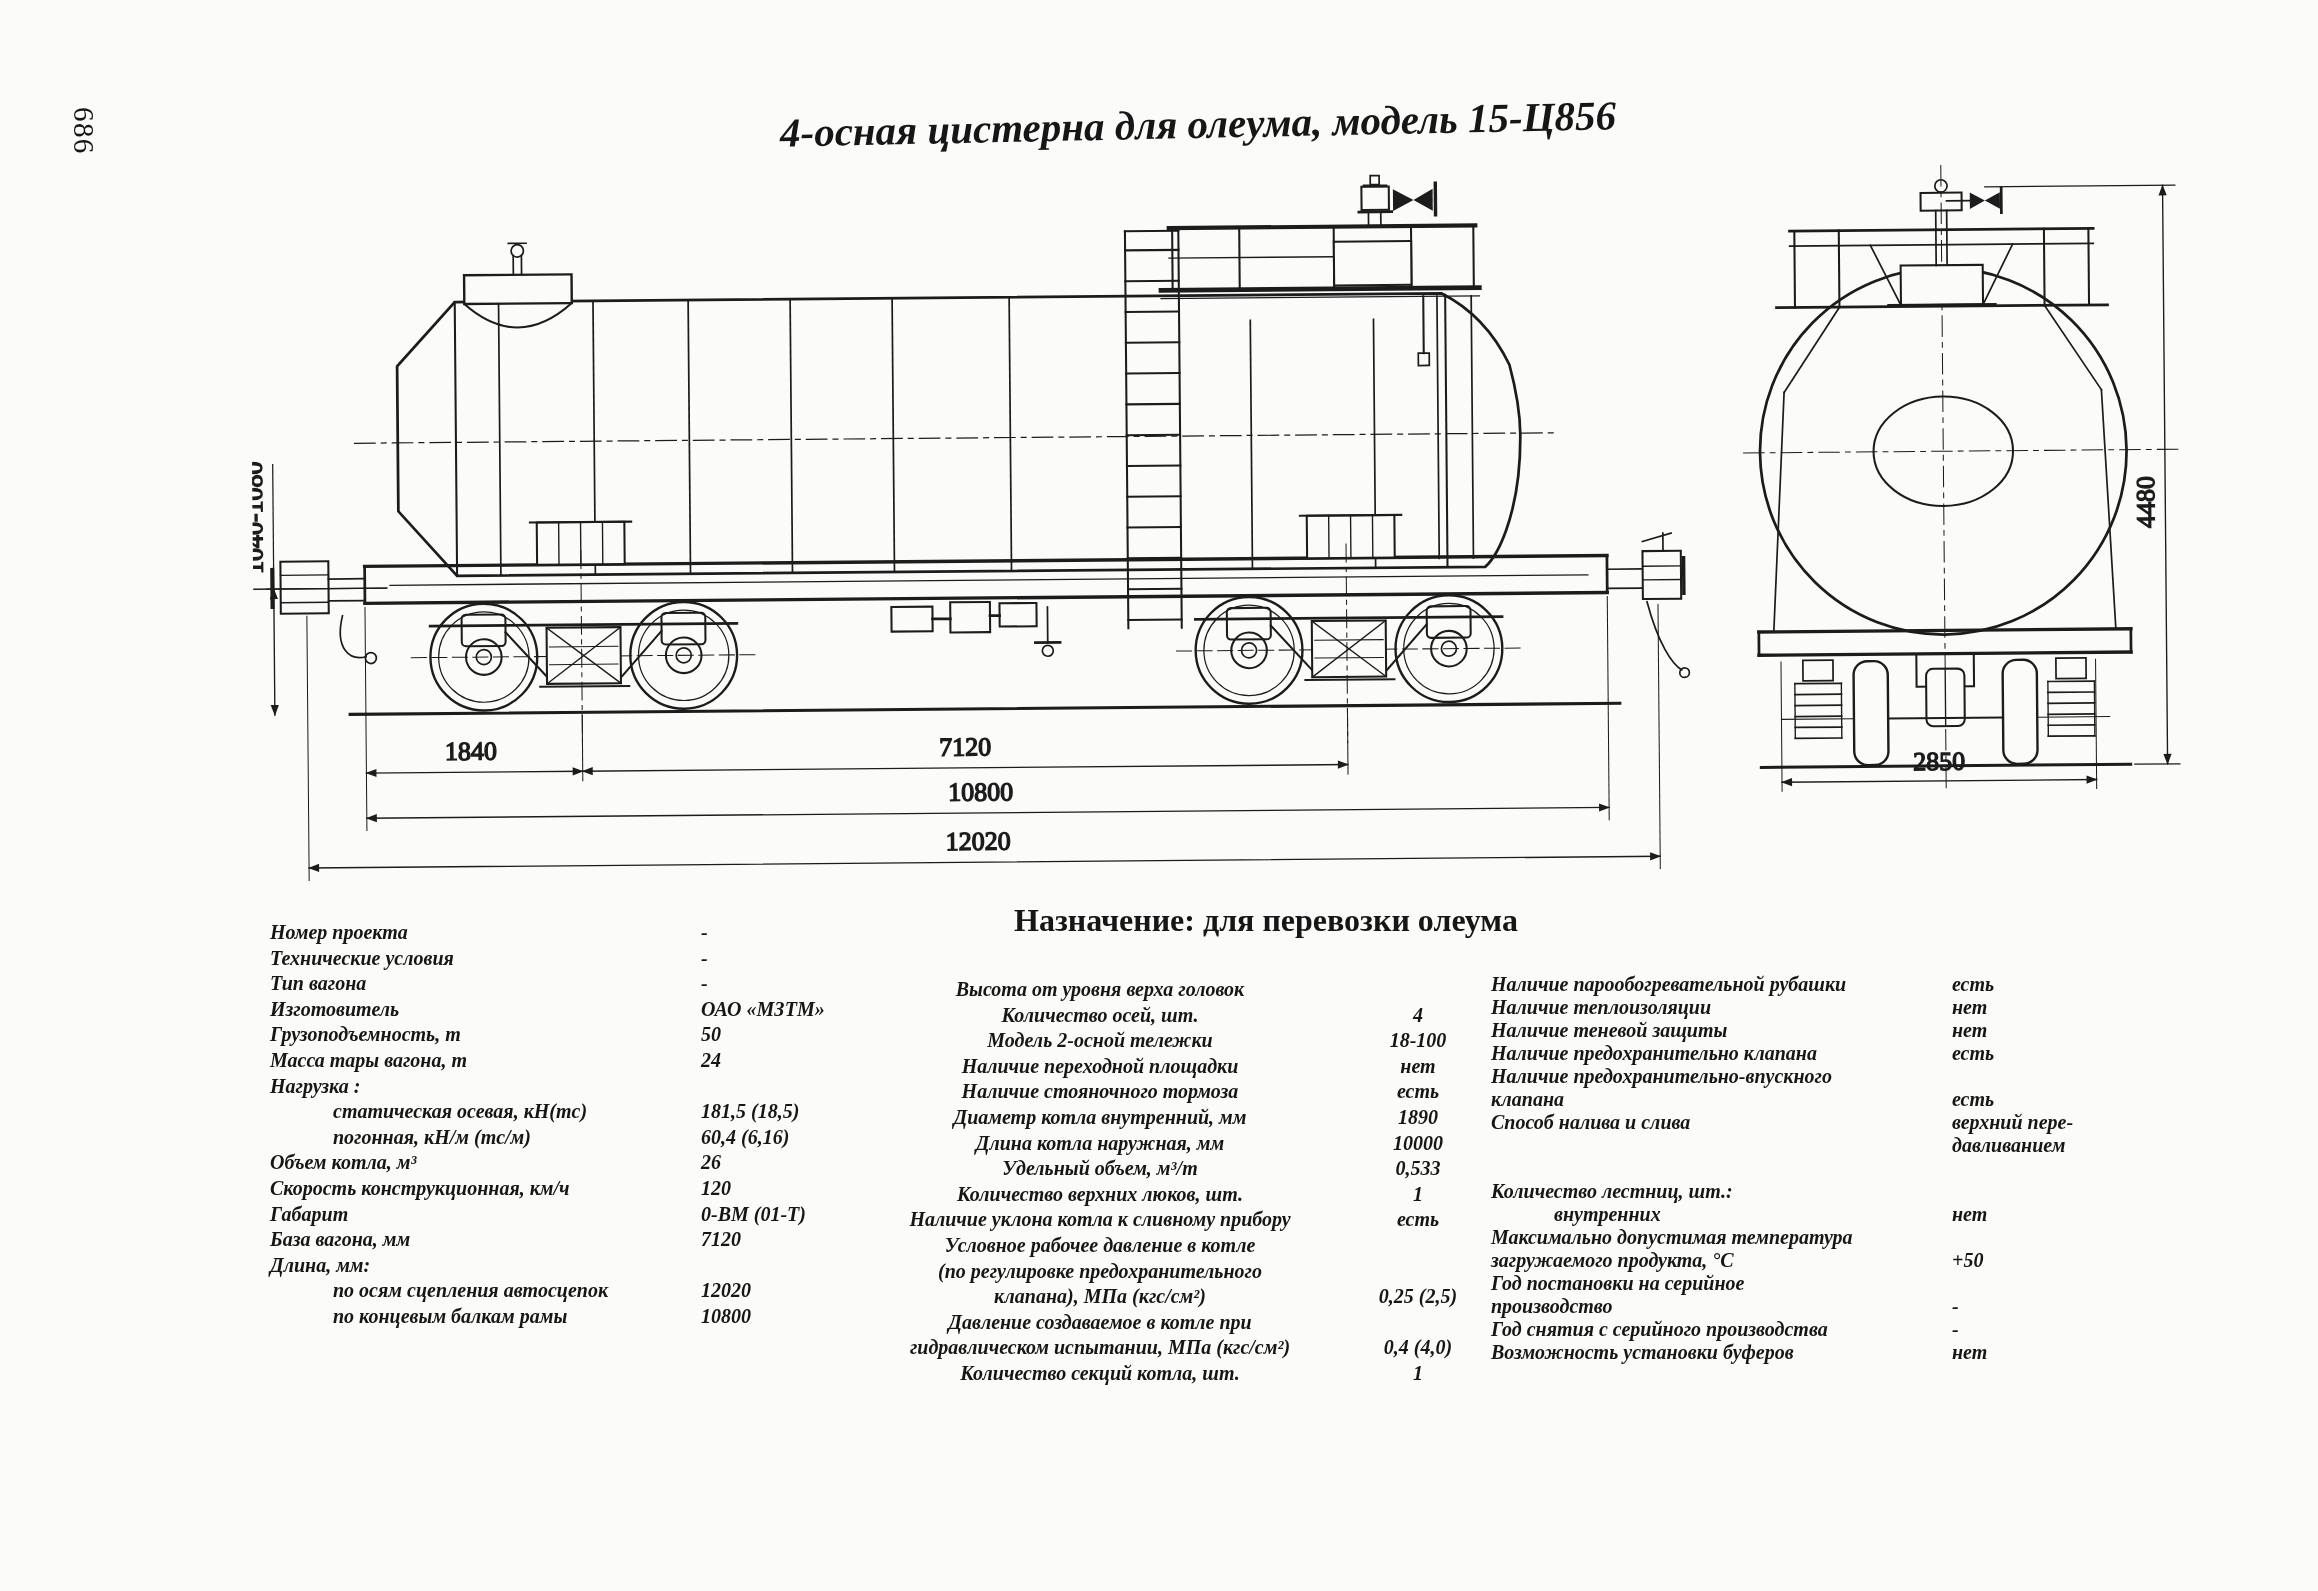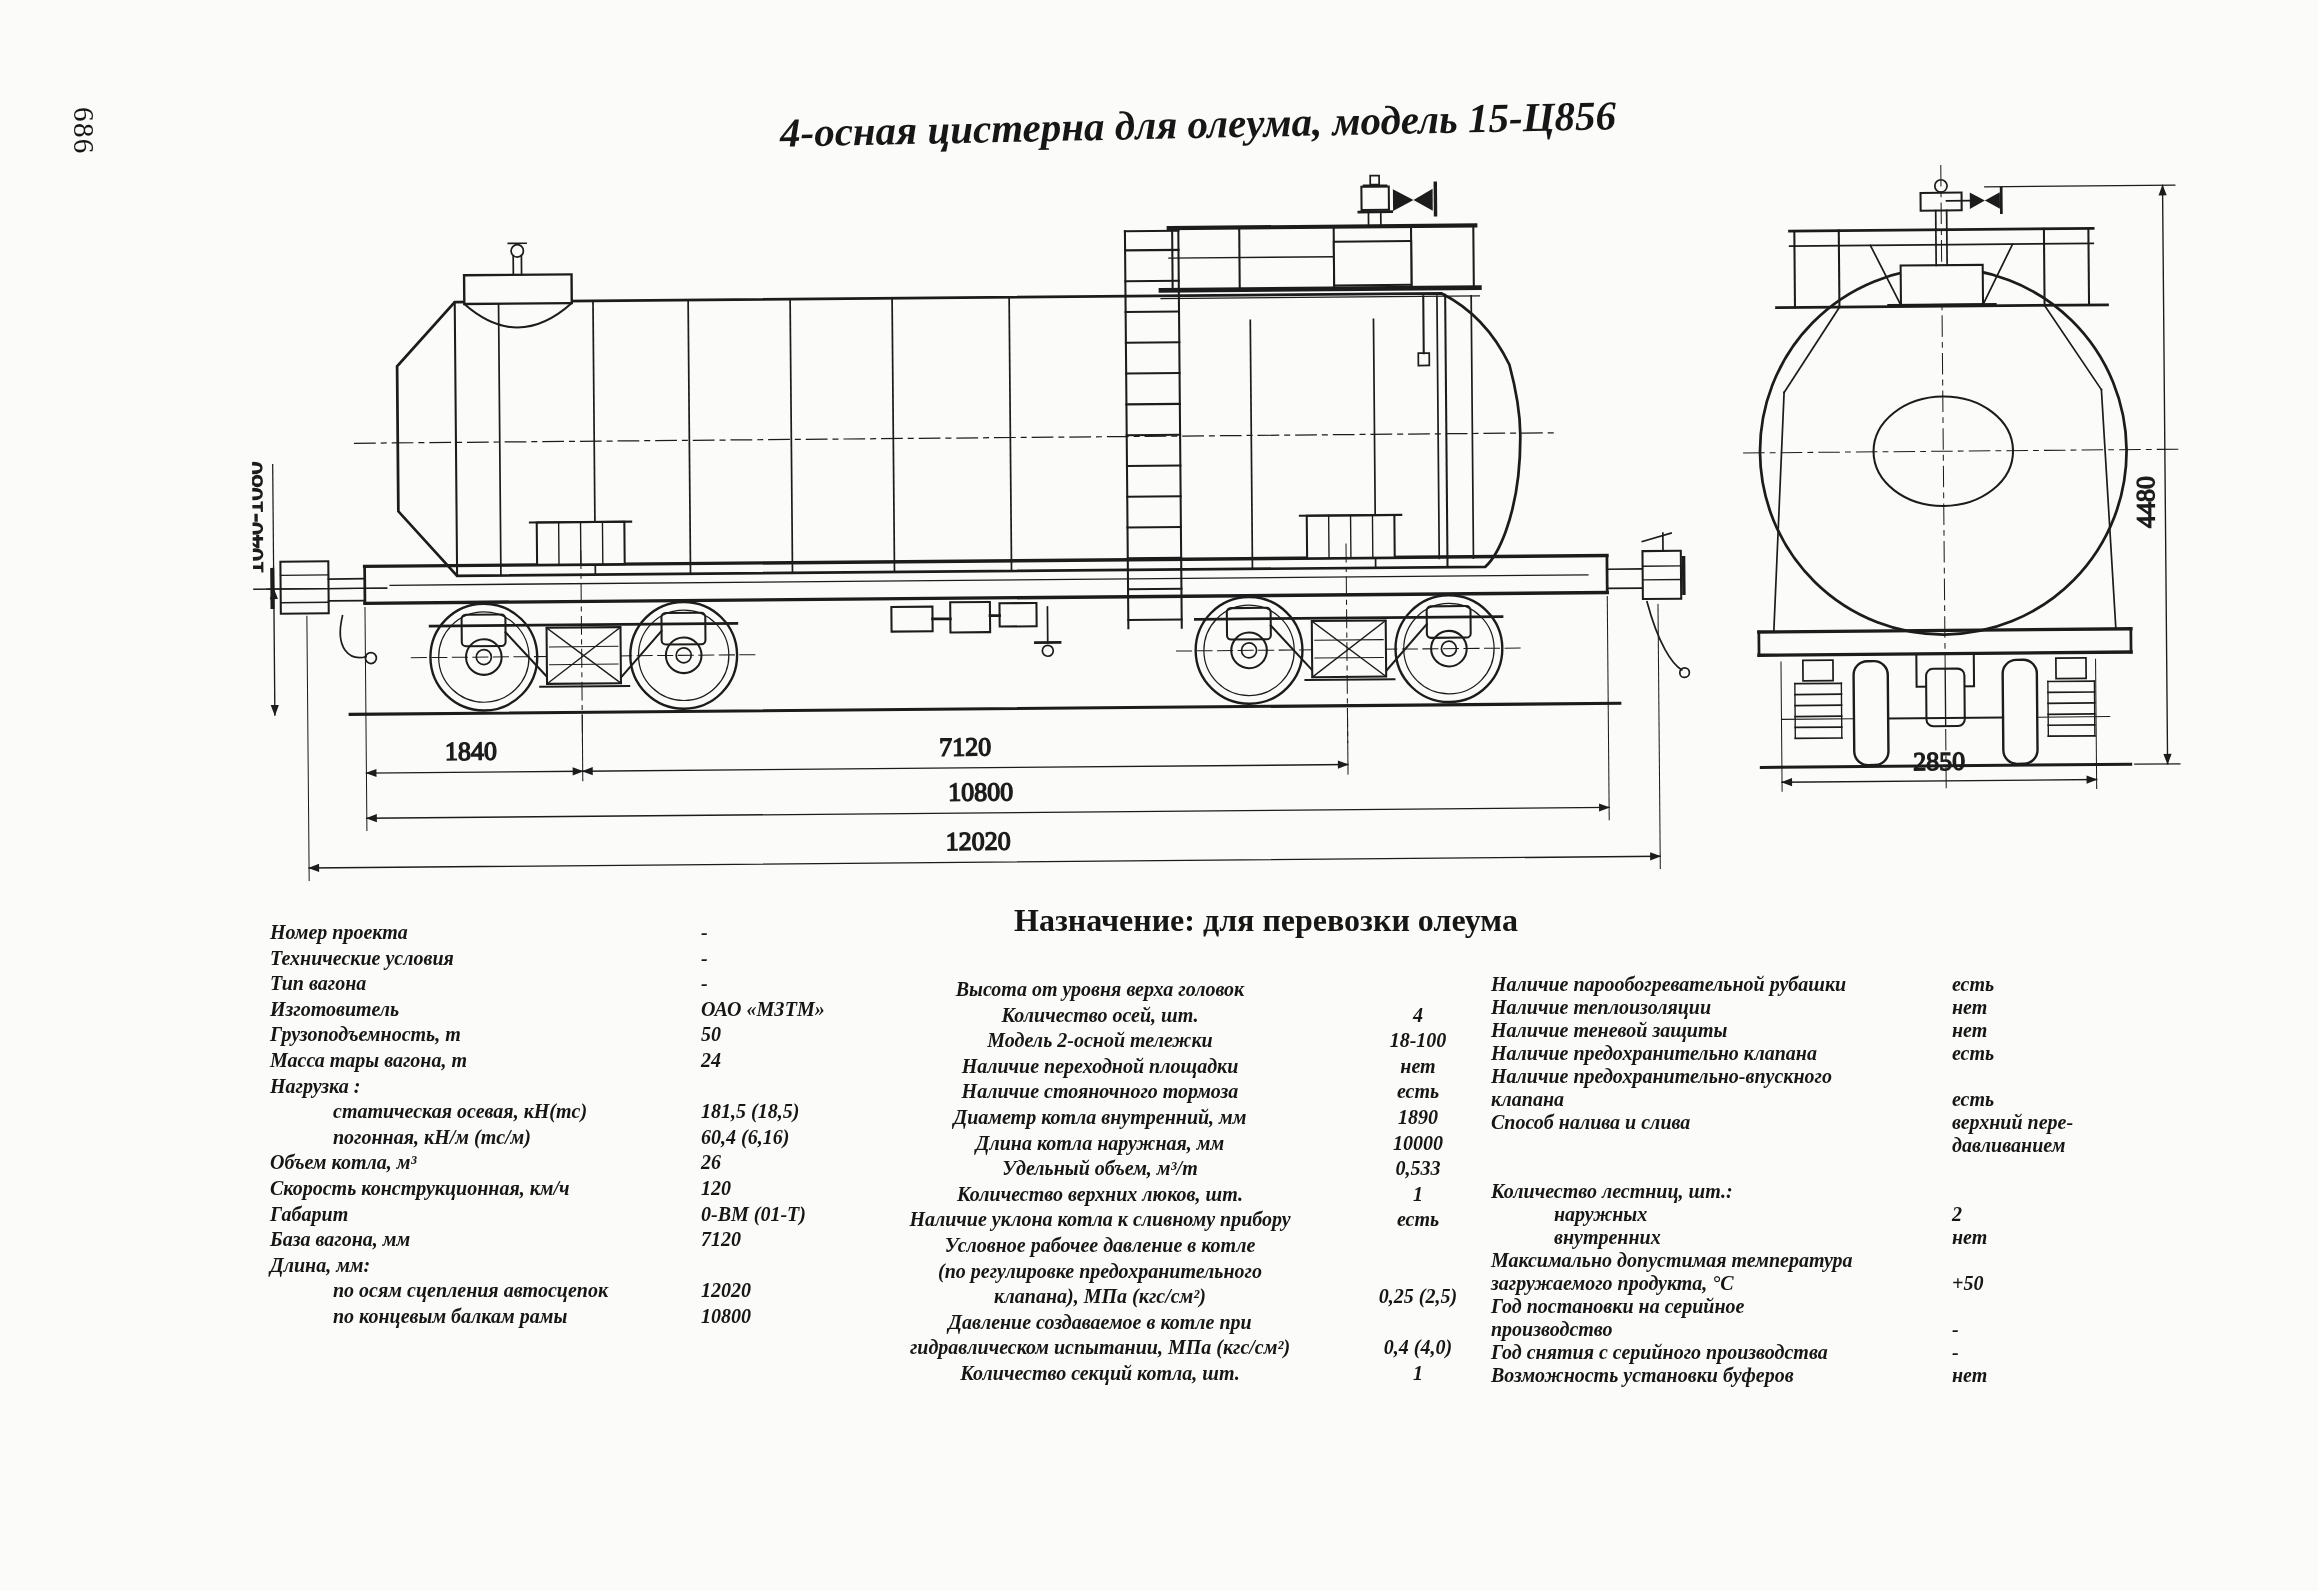--- a/index.html
+++ b/index.html
@@ -499,24 +499,20 @@
     </div>
     <div class="sr">
       <span class="sl"></span>
       <span class="sv"></span>
     </div>
     <div class="sr">
       <span class="sl">Количество лестниц, шт.:</span>
       <span class="sv"></span>
     </div>
     <div class="sr">
-      <span class="sl ind">наружных</span>
-      <span class="sv">2</span>
-    </div>
-    <div class="sr">
       <span class="sl ind">внутренних</span>
       <span class="sv">нет</span>
     </div>
     <div class="sr">
       <span class="sl">Максимально допустимая температура</span>
       <span class="sv"></span>
     </div>
     <div class="sr">
       <span class="sl">загружаемого продукта, °С</span>
       <span class="sv">+50</span>

